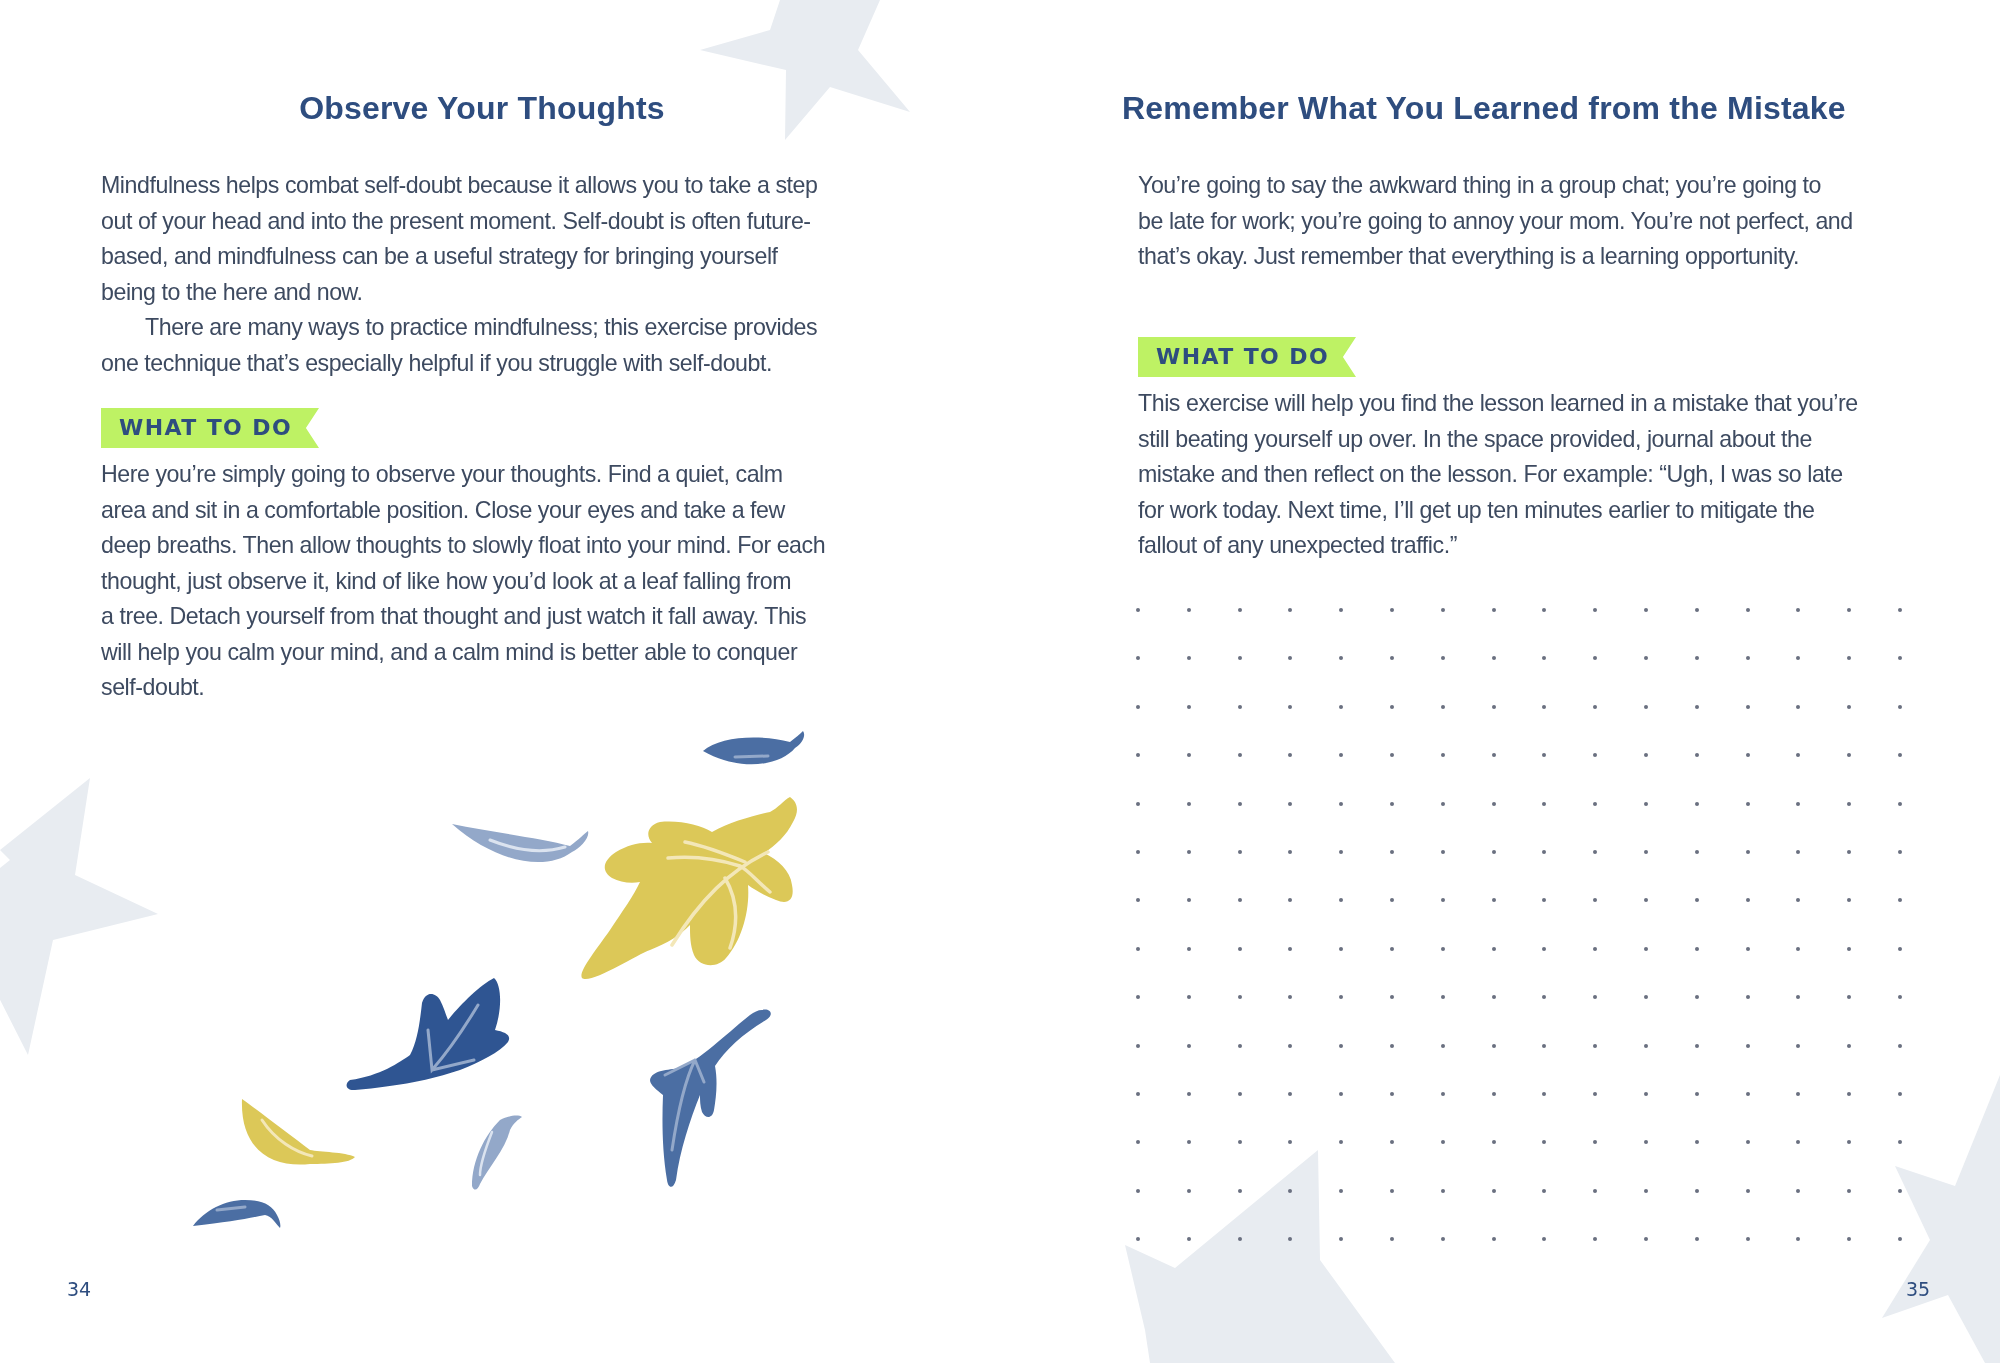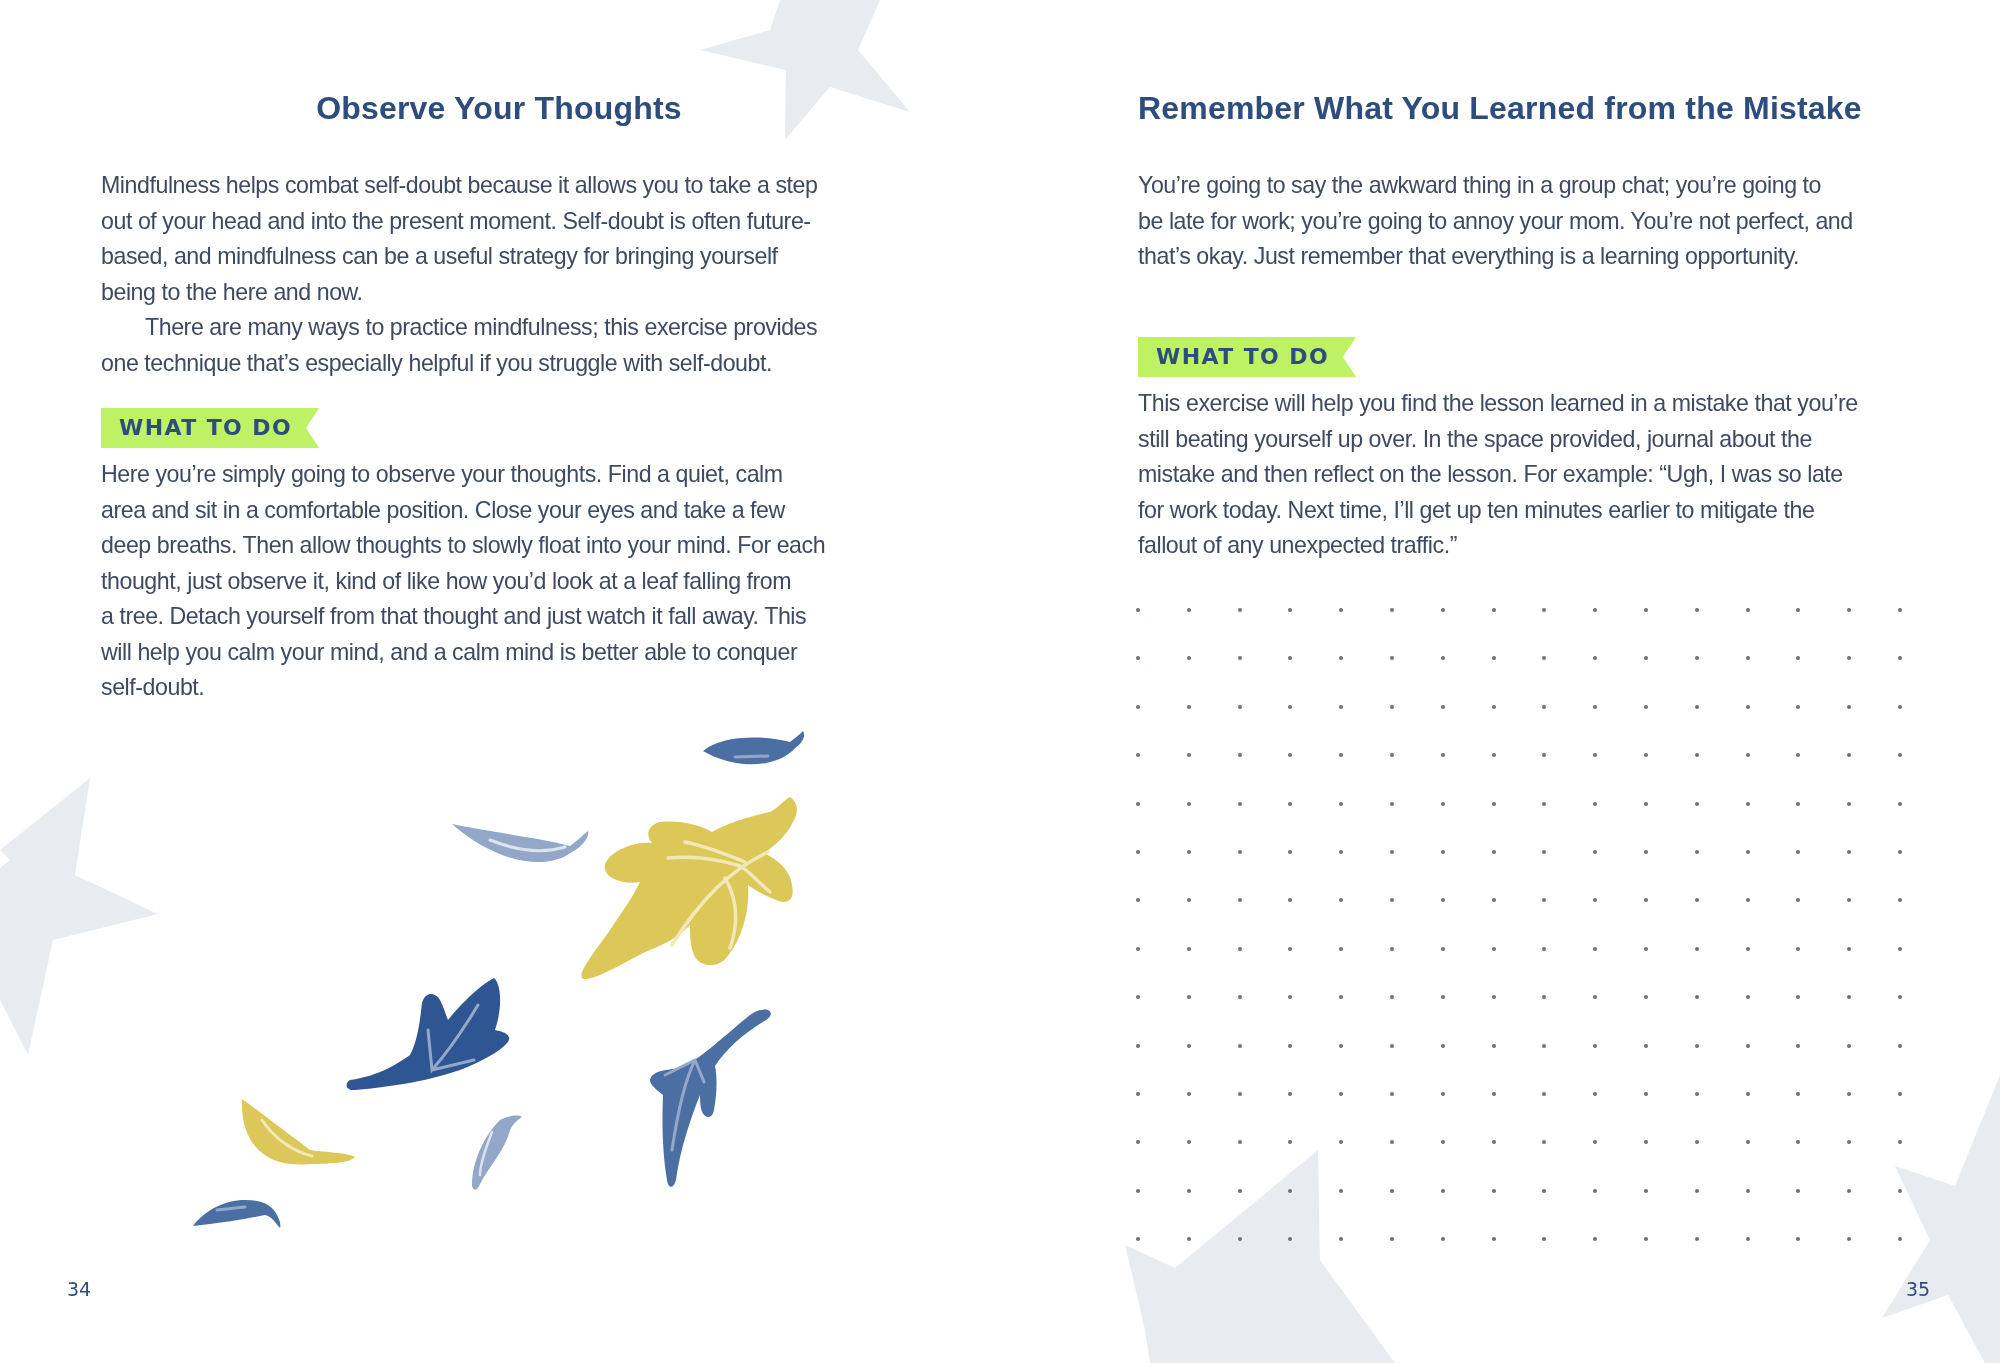--- a/index.html
+++ b/index.html
@@ -13,22 +13,22 @@
     .page { position: absolute; top: 0; height: 1363px; z-index: 1; }
     .page-left { left: 0; width: 1000px; }
     .page-right { left: 1000px; width: 1000px; }
 
     .title {
       position: absolute; top: 90px; margin: 0;
       font-family: "Liberation Sans", "DejaVu Sans", sans-serif;
       font-weight: bold; font-size: 32px; letter-spacing: 0.2px;
       color: #2e4d7f; white-space: nowrap;
     }
-    .page-left .title { left: 17px; width: 964px; text-align: center; }
-    .page-right .title { left: 138px; }
+    .page-left .title { left: 0; width: 964px; text-align: center; }
+    .page-right .title { left: 122px; }
 
     .body-text {
       position: absolute; margin: 0;
       font-family: "Liberation Sans", "DejaVu Sans", sans-serif;
       font-size: 23.2px; line-height: 35.5px; letter-spacing: -0.45px;
       color: #3d4a60;
     }
     .body-text .line { display: block; white-space: nowrap; }
     .body-text .indent { padding-left: 44px; }
 

